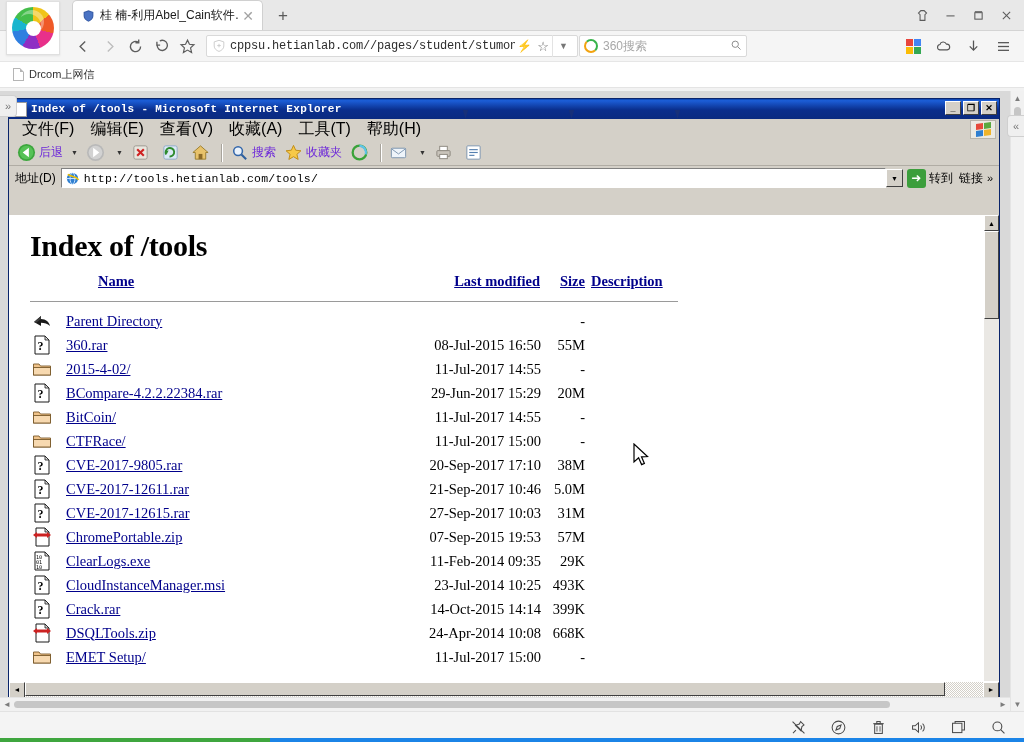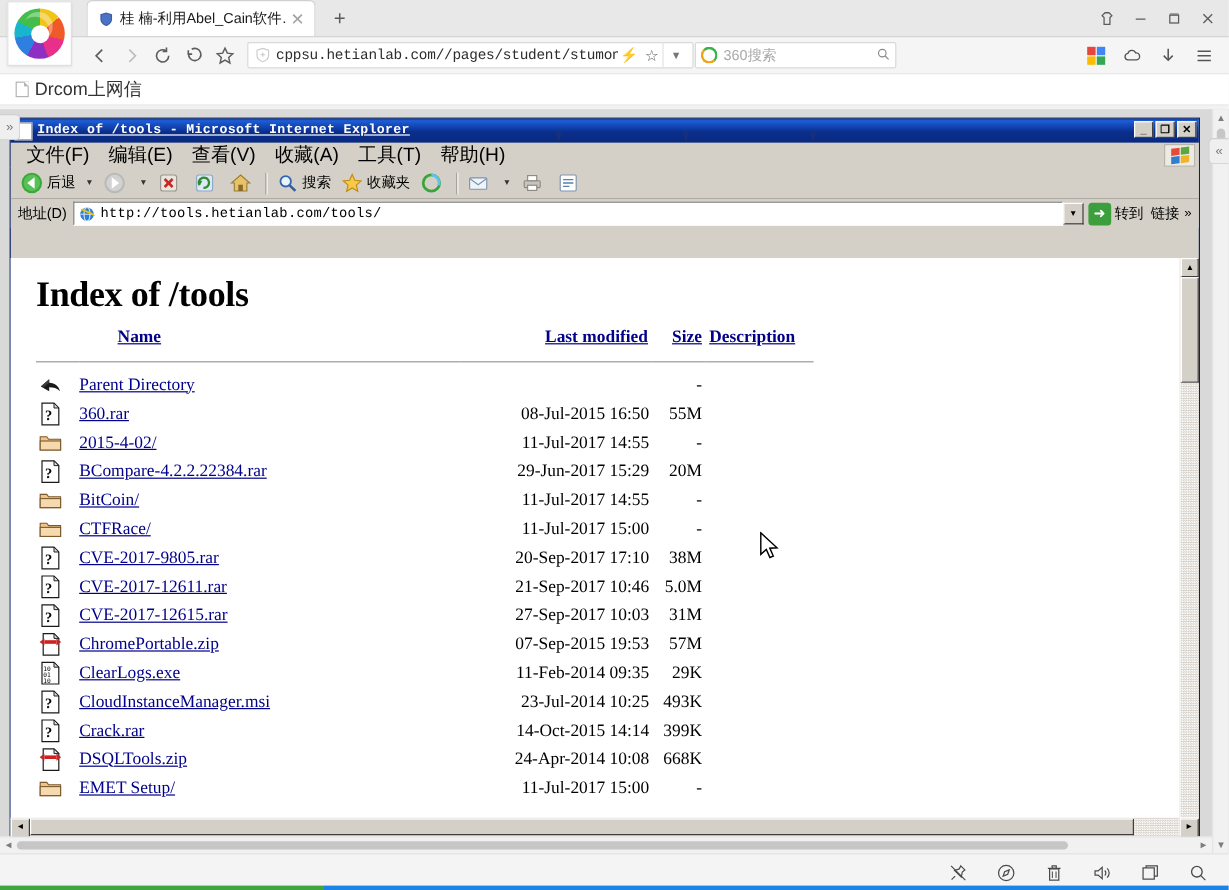--- a/index.html
+++ b/index.html
@@ -102,41 +102,41 @@
      border:2.5px solid #f2a30f; border-top-color:#37b34a; border-right-color:#37b34a;}
   .s-text { flex:1; font-size:12px; color:#a8a8a8; }
   .s-mag { flex:none; color:#888; font-size:12px; }
   .nav-right { margin-left:auto; display:flex; align-items:center; padding-right:6px; }
   .nav-right > div { width:30px;height:26px;display:flex;align-items:center;justify-content:center;color:#555;}
   .sq4 { display:grid; grid-template-columns:7px 7px; grid-template-rows:7px 7px; gap:1px;}
   .sq4 i { display:block; }
 
   .bookmarks { height:26px; background:#fff; display:flex; align-items:center;
      padding-left:8px; border-bottom:1px solid #e4e4e4; }
-  .bm { display:flex; align-items:center; font-size:15px; color:#333; padding:2px 5px; }
+  .bm { display:flex; align-items:center; font-size:11px; color:#333; padding:2px 5px; }
   .bm-ico { width:11px;height:13px;border:1px solid #b5b5b5;margin-right:5px;background:#fff;flex:none;
      position:relative;}
   .bm-ico::after{content:"";position:absolute;right:-1px;top:-1px;border-width:0 4px 4px 0;
      border-style:solid;border-color:#fff #fff #b5b5b5 #b5b5b5;}
 
   
   .remote {
     position:absolute; left:0; top:91px; width:1024px; height:620px;
     background:#d9d9d9; overflow:hidden;
   }
   .ie-window {
     position:absolute; left:8px; top:7px; width:992px; height:600px;
     border:1px solid #0a246a; background:#d4d0c8;
   }
   .ie-title {
     height:20px;
     background:linear-gradient(to bottom,#0b3fa6 0%,#1c5ed8 8%,#0a2e8c 55%,#0a2a80 100%);
     display:flex; align-items:center; color:#fff;
     font-family:"Liberation Mono", monospace; font-size:11px; font-weight:bold;
-    padding-left:3px; position:relative;text-decoration:underline;
+    padding-left:3px; position:relative;
   }
   .ie-title-ico { width:15px;height:15px;background:#fff;border:1px solid #9a9a9a;margin-right:4px;flex:none;}
   .ie-title-txt { white-space:nowrap; letter-spacing:0.3px; }
   .ie-btns { position:absolute; right:2px; top:2px; display:flex; gap:2px; }
   .ie-btn { width:16px;height:14px;background:#d4d0c8;
      border:1px solid; border-color:#fff #404040 #404040 #fff;
      display:flex;align-items:center;justify-content:center;
      font-size:9px;color:#000;font-family:"Liberation Sans",sans-serif; line-height:1;}
 
   .ie-menu { height:21px; background:#d4d0c8; display:flex; align-items:center;
@@ -144,21 +144,21 @@
      position:relative;}
   .ie-menu span.mi { padding:2px 8px; white-space:nowrap; }
   .ie-flag { position:absolute; right:3px; top:1px; width:26px; height:19px;
      background:#eceae3; border:1px solid #b9b5ab;
      display:flex; align-items:center; justify-content:center;}
   .flag4 { display:grid; grid-template-columns:7px 7px; grid-template-rows:6px 6px; gap:1px;
      transform:skewY(-7deg);}
 
   .ie-toolbar { height:26px; background:#d4d0c8; display:flex; align-items:center;
      padding-left:4px; border-bottom:1px solid #b0aca4; }
-  .tb-item { display:flex; align-items:center; padding:1px 4px; font-size:12px; color:#000000; }
+  .tb-item { display:flex; align-items:center; padding:1px 4px; font-size:12px; color:#6d28d9; }
   .tb-ico { width:19px;height:19px;margin-right:3px;flex:none;display:block;}
   .tb-caret { font-size:7px; color:#333; padding:0 4px; }
   .tb-sep { width:1px;height:18px;background:#a8a49c;margin:0 4px;
      box-shadow:1px 0 0 #fff;}
 
   .ie-addr { height:24px; background:#d4d0c8; display:flex; align-items:center;
      padding:0 2px; }
   .addr-label { font-size:12px; padding:0 5px 0 4px; white-space:nowrap; }
   .addr-input { flex:1; height:20px; background:#fff;
      border:1px solid; border-color:#808080 #fff #fff #808080;

